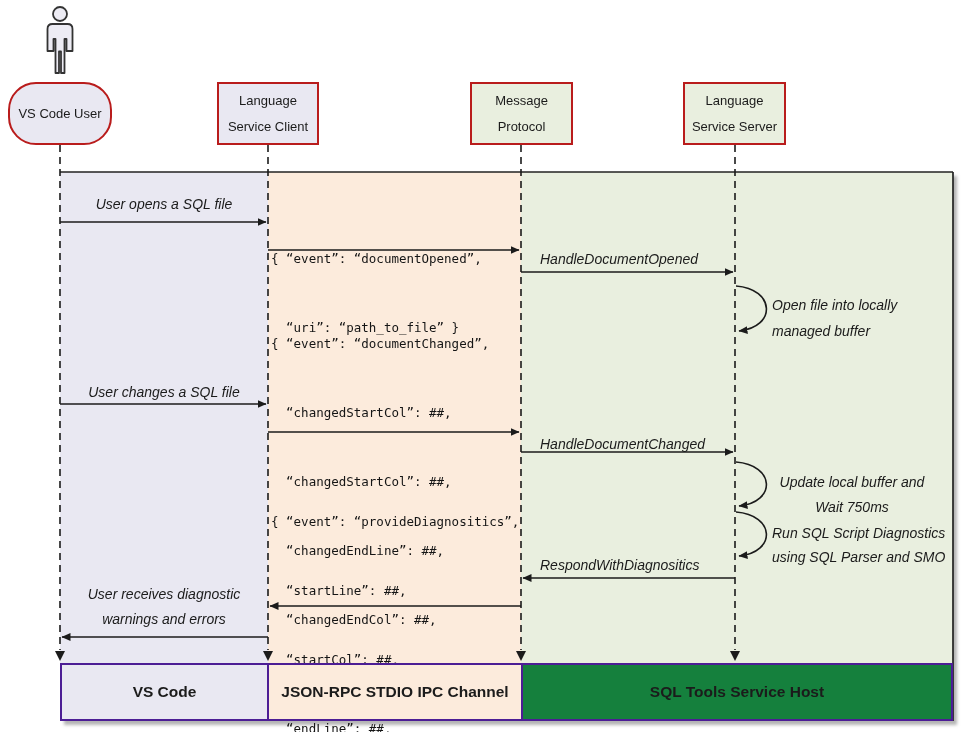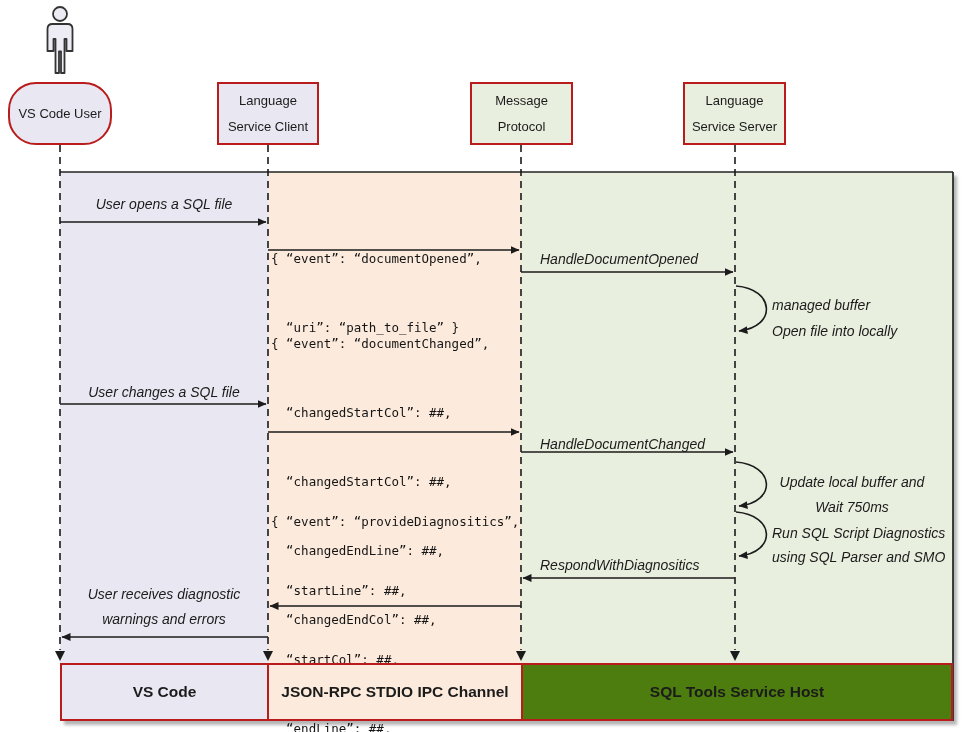--- a/index.html
+++ b/index.html
@@ -22,21 +22,21 @@
     align-items:center; justify-content:center; font-size:13px; line-height:26px;
     text-align:center;
   }
   .hbox-user     { left:8px;   width:104px;border-radius:28px; }
   .hbox-client   { left:217px; width:102px; }
   .hbox-protocol { left:470px; width:103px; }
   .hbox-server   { left:683px; width:103px; }
 
   .fbox {
     position:absolute; top:663px; height:58px; box-sizing:border-box;
-    border:2px solid #b91c1c; display:flex; align-items:center; justify-content:center;
+    border:2px solid #4c1d95; display:flex; align-items:center; justify-content:center;
     font-size:15.5px; font-weight:bold;
   }
   .fbox-vscode  { left:60px;  width:209px; }
   .fbox-channel { left:267px; width:256px; }
   .fbox-host    { left:521px; width:432px; }
 
   .lbl { position:absolute; font-style:italic; font-size:14px; white-space:nowrap; }
   .lbl-center { text-align:center; white-space:normal; }
 
   .lbl-user-opens    { left:60px; width:208px; top:196px; }
@@ -131,22 +131,22 @@
   <div class="lbl lbl-center lbl-user-receives">
     <div>User receives diagnostic</div>
     <div>warnings and errors</div>
   </div>
 
   <div class="lbl lbl-handle-opened">HandleDocumentOpened</div>
   <div class="lbl lbl-handle-changed">HandleDocumentChanged</div>
   <div class="lbl lbl-respond">RespondWithDiagnositics</div>
 
   <div class="note note-open-buffer">
+    <div>Open file into locally</div>
     <div>managed buffer</div>
-    <div>Open file into locally</div>
   </div>
   <div class="note note-update">
     <div>Update local buffer and</div>
     <div>Wait 750ms</div>
   </div>
   <div class="note note-run">
     <div>Run SQL Script Diagnostics</div>
     <div>using SQL Parser and SMO</div>
   </div>
 
@@ -170,17 +170,17 @@
     
     
   </div>
 
   <div class="fbox fbox-vscode" style="background-color: rgb(233, 232, 242);">
     <div>VS Code</div>
   </div>
   <div class="fbox fbox-channel" style="background-color: rgb(252, 235, 220);">
     <div>JSON-RPC STDIO IPC Channel</div>
   </div>
-  <div class="fbox fbox-host" style="background-color: #4d7c0f;">
+  <div class="fbox fbox-host" style="background-color: #15803d;">
     <div>SQL Tools Service Host</div>
   </div>
 
 </div>
 
 </body></html>

